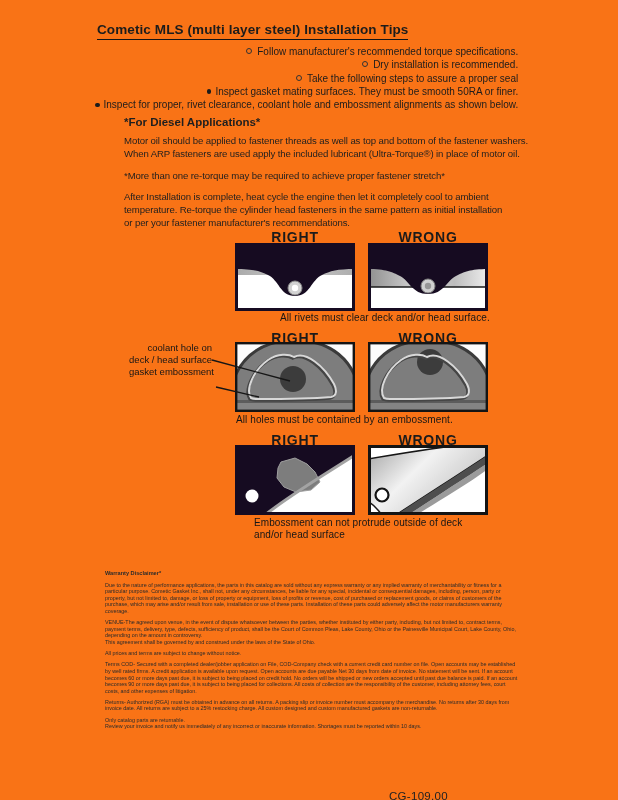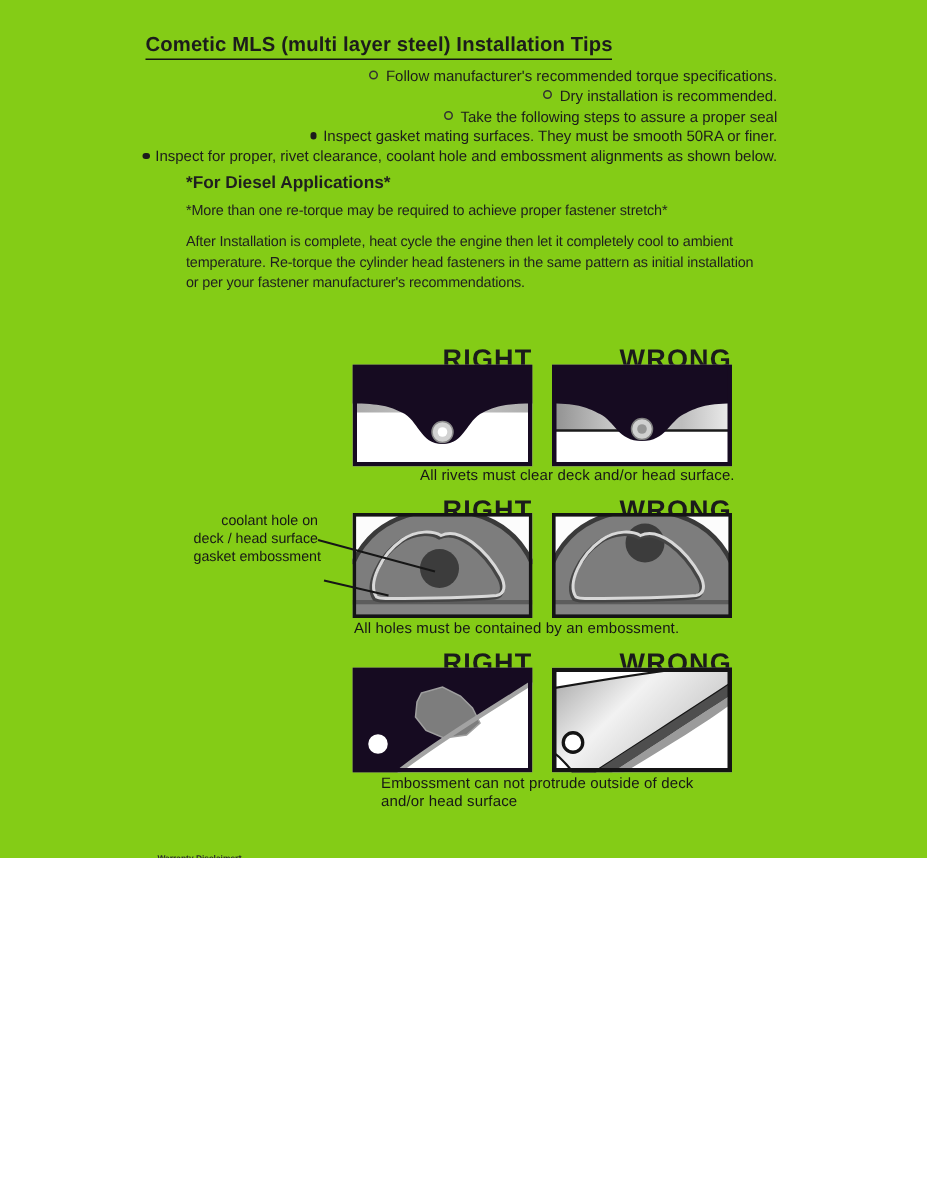--- a/index.html
+++ b/index.html
@@ -1,34 +1,34 @@
 <!DOCTYPE html>
 <html><head>
 <meta charset="utf-8">
 <style>
   html,body{margin:0;padding:0;background:#ffffff;}
-  .page{position:relative;width:618px;height:572px;background:#84cc16;
+  .page{position:relative;width:618px;height:800px;background:#f97316;
         font-family:"Liberation Sans",sans-serif;color:#1c1c1c;overflow:hidden;}
 
   .title{position:absolute;left:97px;top:22px;font-size:13.5px;font-weight:bold;
          letter-spacing:.1px;border-bottom:1.6px solid #141414;padding-bottom:2px;white-space:nowrap;}
 
   .bullets{position:absolute;left:75px;top:45px;font-size:10px;line-height:13.3px;white-space:nowrap;}
   .b-row{display:block;text-align:right;}
   .dot-open{display:inline-block;width:4px;height:4px;border:1px solid #333;border-radius:50%;
             margin-right:5px;position:relative;top:-1px;}
   .dot-fill{display:inline-block;width:4.5px;height:4.5px;background:#1c1c1c;border-radius:50%;
             margin-left:20px;margin-right:4px;position:relative;top:-1px;}
 
   .diesel{position:absolute;left:124px;top:116px;width:450px;font-size:9.6px;line-height:13.2px;
           letter-spacing:-.1px;color:#1f1f1f;}
   .diesel h3{font-size:11.5px;font-weight:bold;margin:0 0 5px 0;letter-spacing:0;}
   .diesel p{margin:0 0 8px 0;white-space:pre-line;}
 
-  .dg-label{position:absolute;width:120px;text-align:right;font-size:18px;font-weight:bold;
+  .dg-label{position:absolute;width:120px;text-align:center;font-size:14px;font-weight:bold;
             letter-spacing:.8px;color:#1b1b1b;}
   .panel{position:absolute;width:120px;line-height:0;z-index:1;}
   .caption{position:absolute;font-size:10px;letter-spacing:.1px;color:#161616;white-space:pre-line;line-height:11.5px;}
   .annot{position:absolute;font-size:9.5px;line-height:11.5px;text-align:right;
          white-space:pre-line;color:#161616;z-index:2;}
   .leader{position:absolute;z-index:3;}
 
   .legal{position:absolute;left:105px;top:570px;width:414px;font-size:5.4px;line-height:6.6px;color:#2b2b2b;}
   .legal .lg-head{font-weight:bold;font-size:5.6px;margin:0 0 5px 0;}
   .legal p{margin:0 0 4.6px 0;white-space:pre-line;}
@@ -45,20 +45,22 @@
   <div class="bullets">
     <div class="b-row"><span class="dot-open"></span><span>Follow manufacturer's recommended torque specifications.</span></div>
     <div class="b-row"><span class="dot-open"></span><span>Dry installation is recommended.</span></div>
     <div class="b-row"><span class="dot-open"></span><span>Take the following steps to assure a proper seal</span></div>
     <div class="b-row"><span class="dot-fill"></span><span>Inspect gasket mating surfaces.  They must be smooth 50RA or finer.</span></div>
     <div class="b-row"><span class="dot-fill"></span><span>Inspect for proper, rivet clearance, coolant hole and embossment alignments as shown below.</span></div>
   </div>
 
   <div class="diesel">
     <h3>*For Diesel Applications*</h3>
+    <p>Motor oil should be applied to fastener threads as well as top and bottom of the fastener washers.
+When ARP fasteners are used apply the included lubricant (Ultra-Torque®) in place of motor oil.</p>
     <p>*More than one re-torque may be required to achieve proper fastener stretch*</p>
     <p>After Installation is complete, heat cycle the engine then let it completely cool to ambient
 temperature. Re-torque the cylinder head fasteners in the same pattern as initial installation
 or per your fastener manufacturer's recommendations.</p>
   </div>
 
   <div class="dg-label" style="left:235px;top:229px;">RIGHT</div>
   <div class="dg-label" style="left:368px;top:229px;">WRONG</div>
 
   <div class="panel" style="left:235px;top:243px;">

